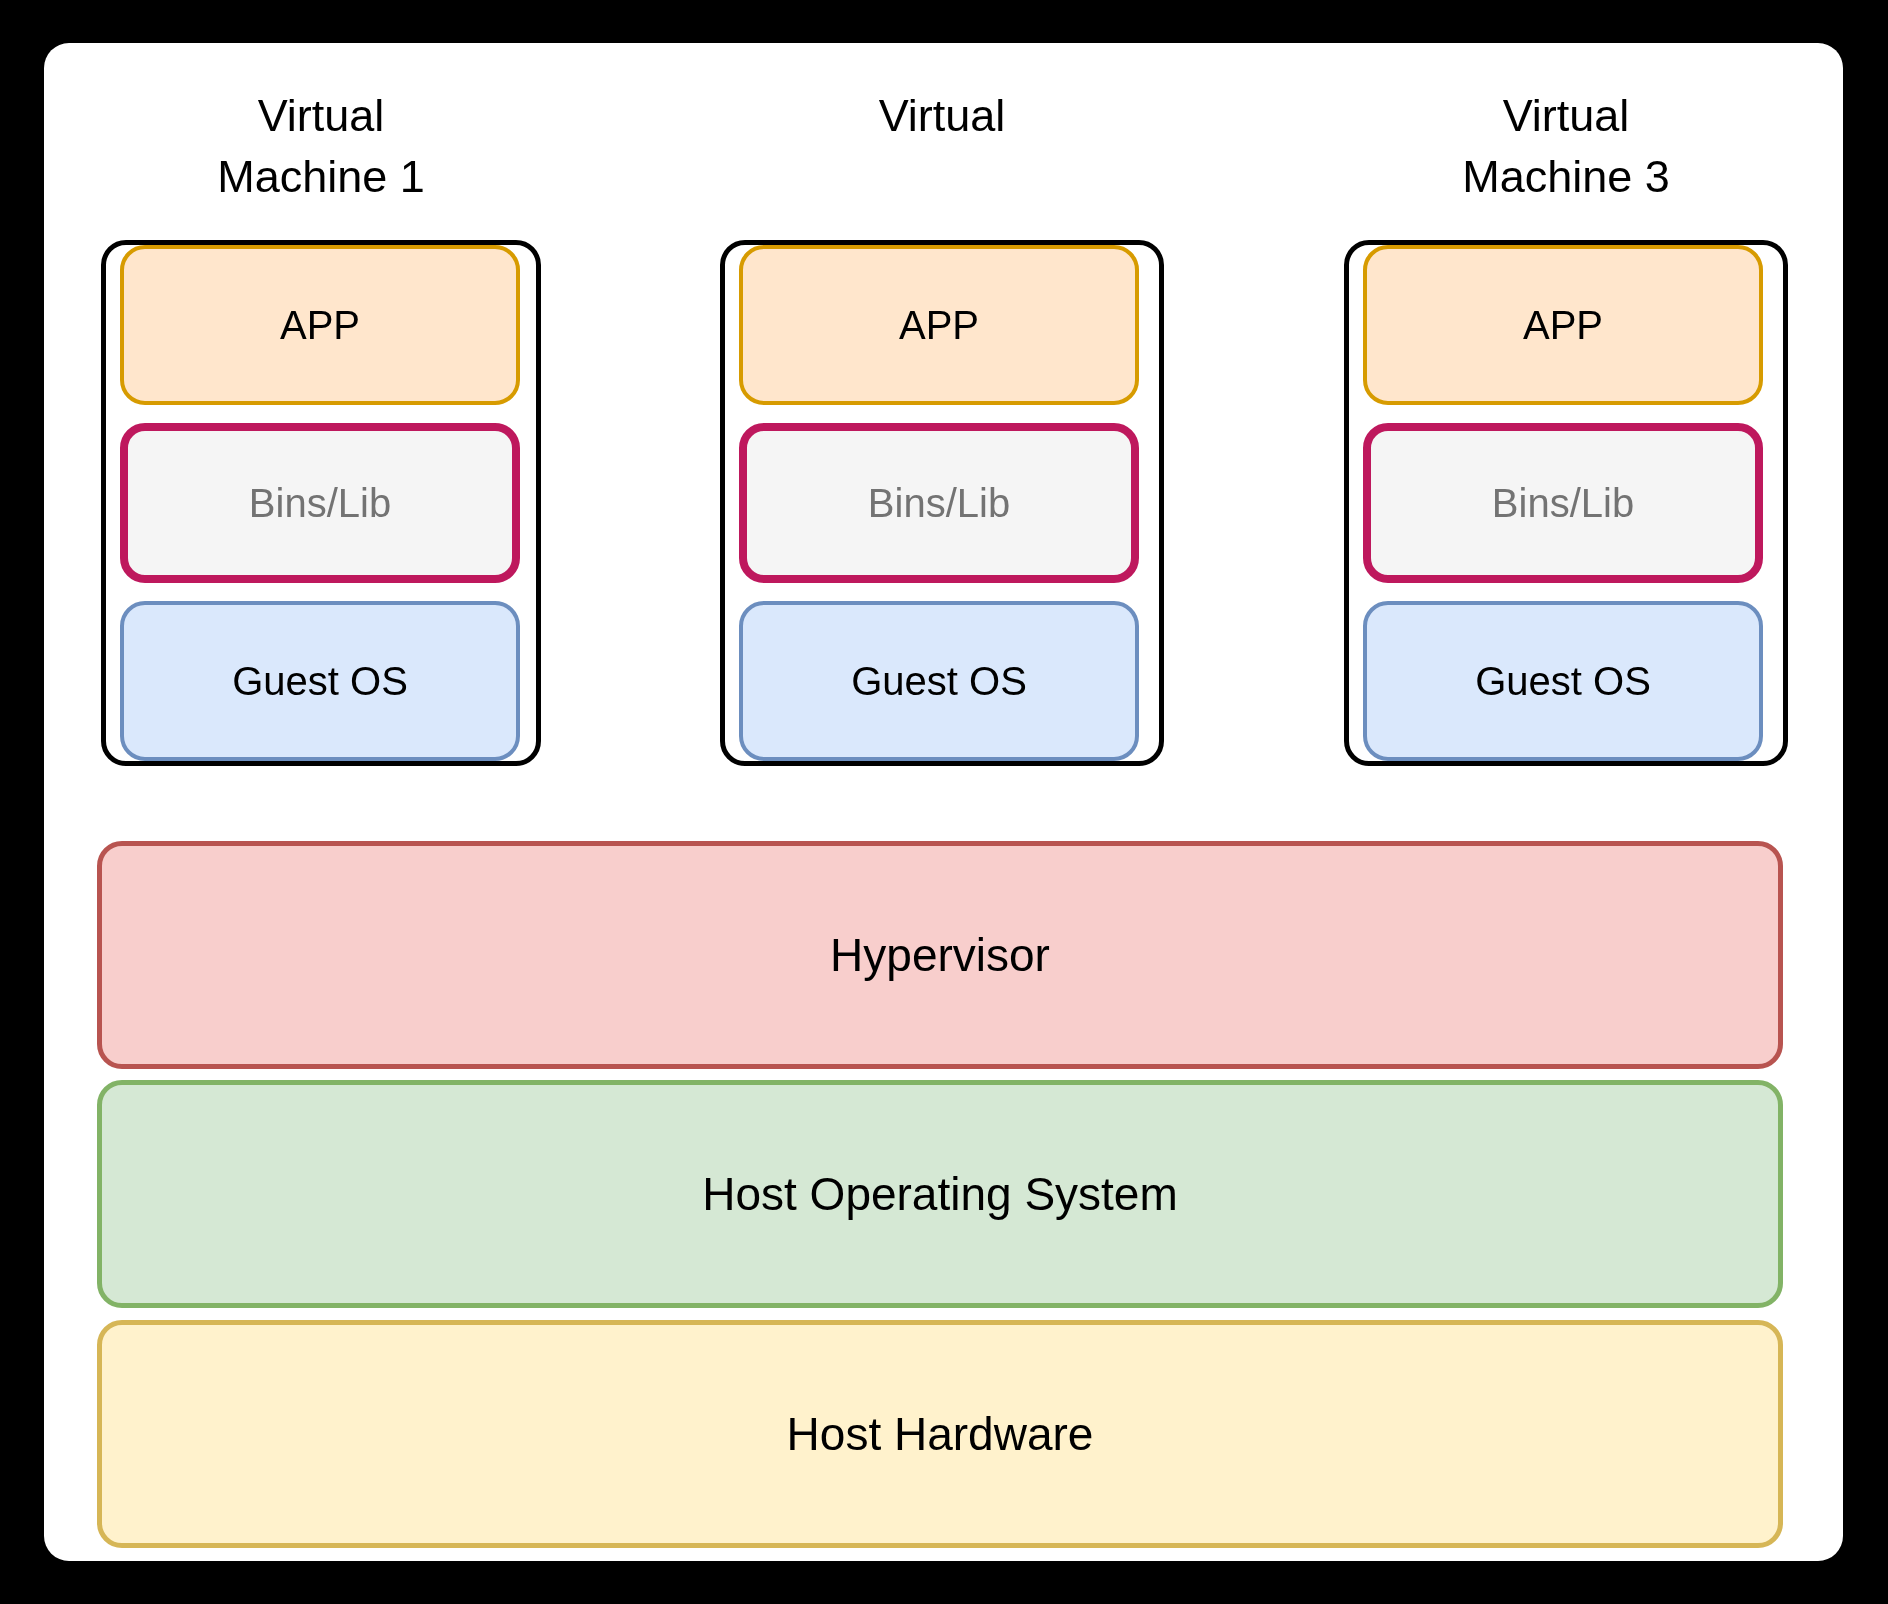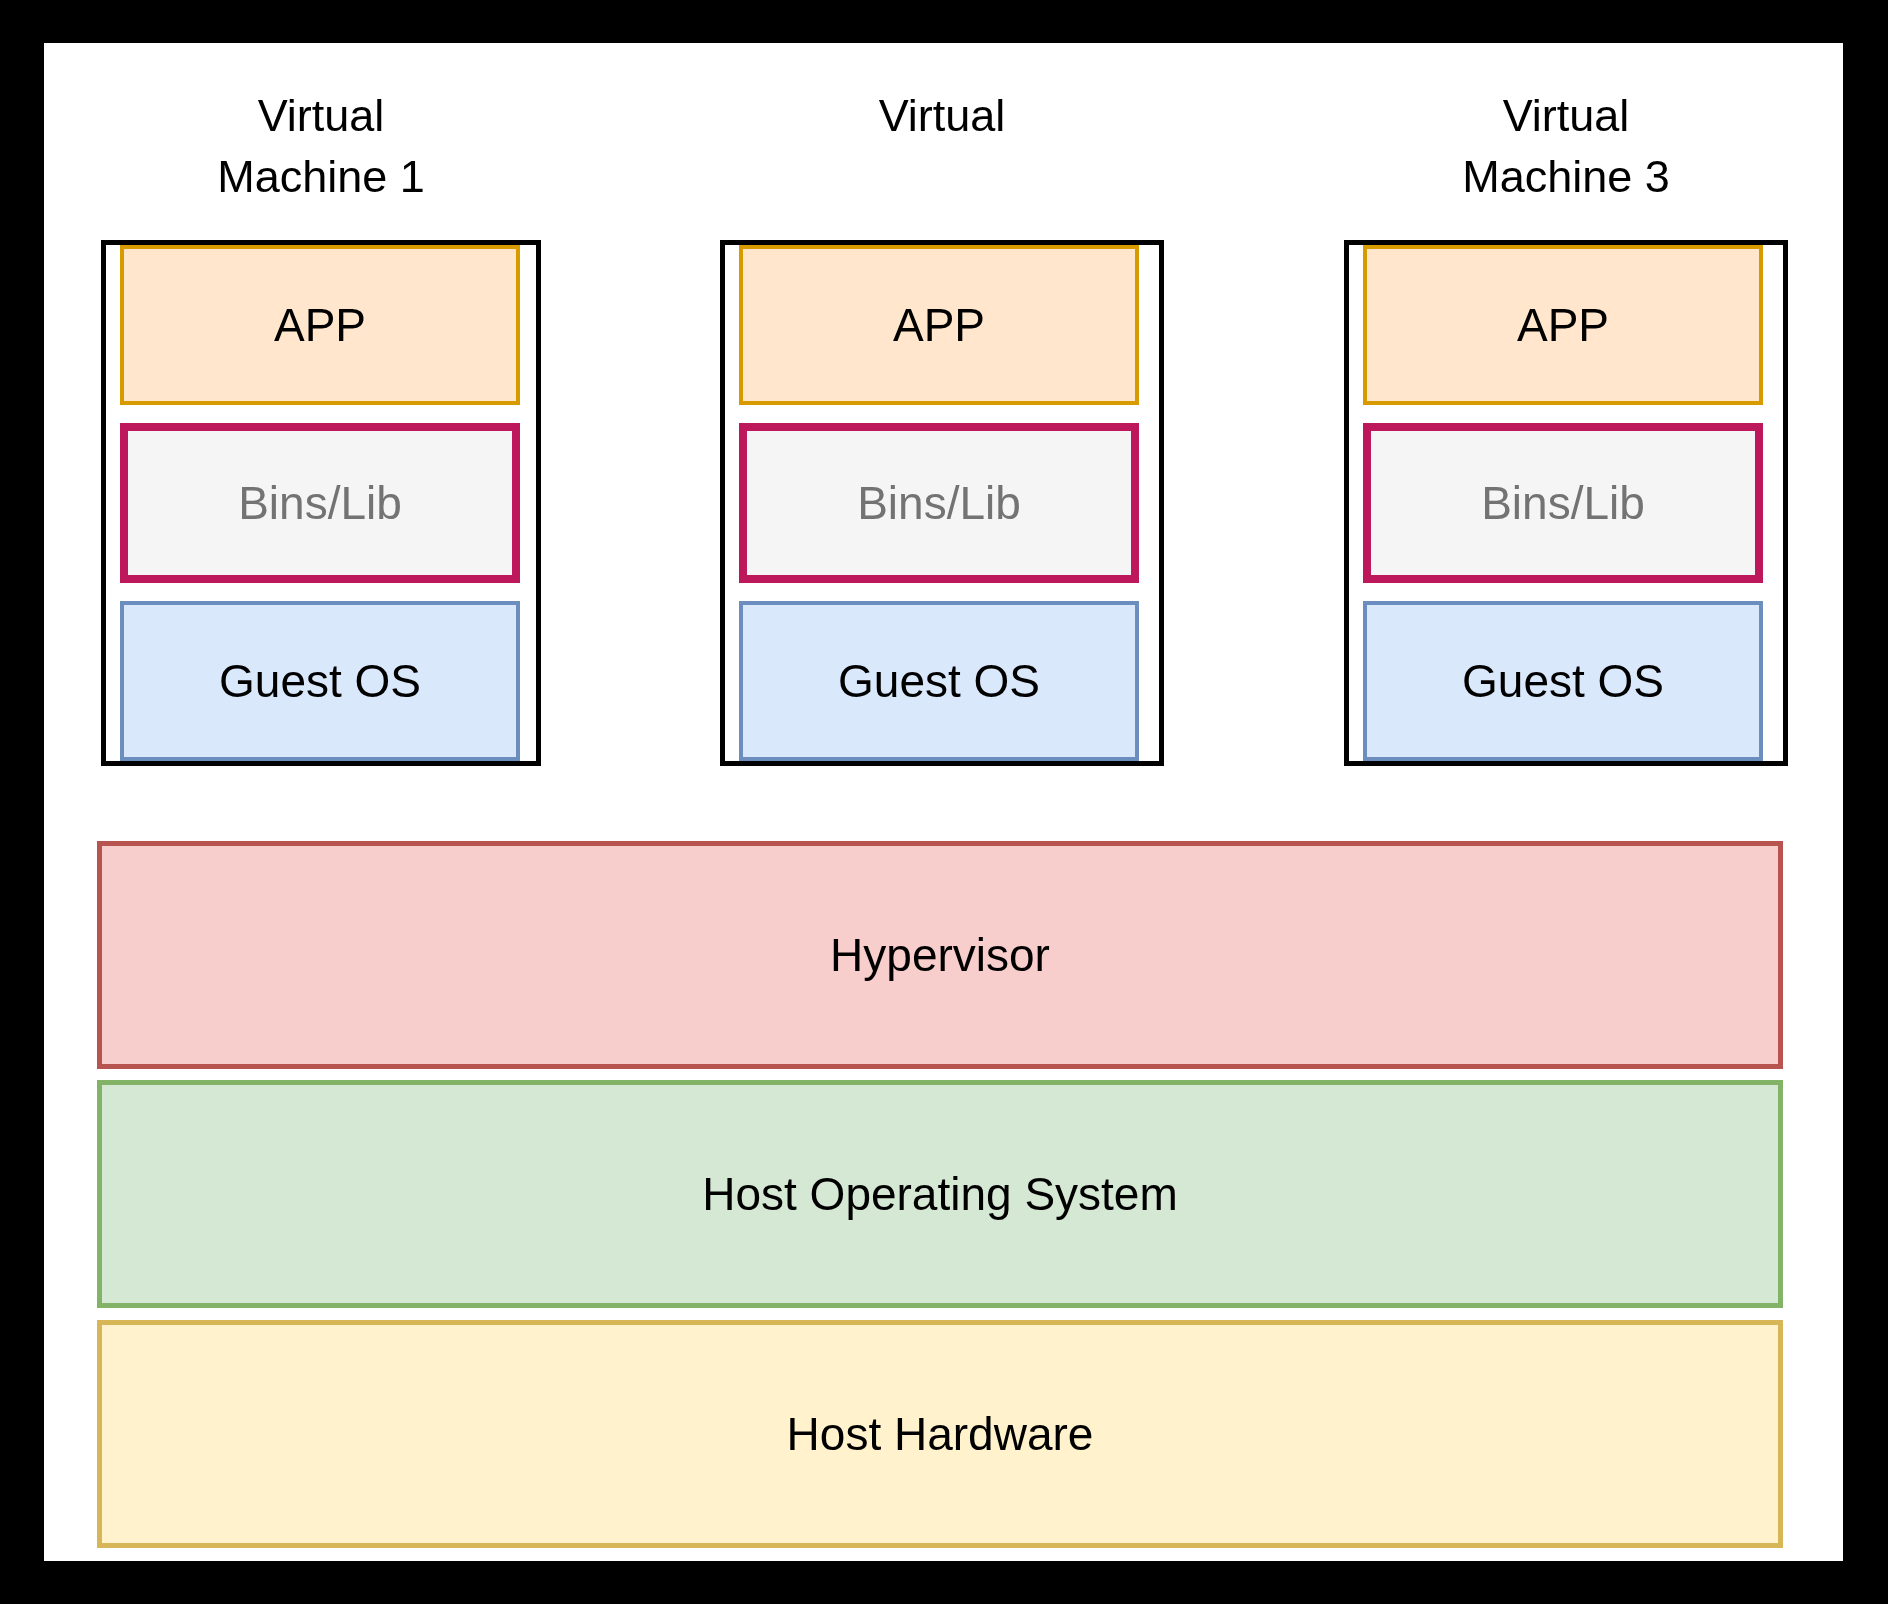--- a/index.html
+++ b/index.html
@@ -1,15 +1,15 @@
 <!DOCTYPE html>
 <html><head>
 <meta charset="utf-8">
 <style>
-  * { margin: 0; padding: 0; box-sizing: border-box; }
+  * { margin: 0; padding: 0; box-sizing: border-box; border-radius: 25px; }
   html, body { background: #000; }
   body { font-family: "Liberation Sans", "DejaVu Sans", sans-serif; }
 
   .canvas {
     position: relative;
     width: 1888px;
     height: 1604px;
     background: #000000;
     overflow: hidden;
   }
@@ -38,21 +38,21 @@
     background: #ffffff;
   }
   .vm-box {
     position: absolute;
     left: 14px;
     width: 400px;
     height: 160px;
     display: flex;
     align-items: center;
     justify-content: center;
-    font-size: 46px;
+    font-size: 40px;
     color: #000000;
   }
   .vm-box.app   { top: 0px;   background: #ffe6cc; border: 4px solid #d79b00; }
   .vm-box.bins  { top: 178px; background: #f5f5f5; border: 8px solid #be185d; color: #737373; }
   .vm-box.guest { top: 356px; background: #dae8fc; border: 4px solid #6c8ebf; }
 
   .vm-frame.vm1 { left: 57px;   width: 440px; }
   .vm-frame.vm2 { left: 676px;  width: 444px; }
   .vm-frame.vm3 { left: 1300px; width: 444px; }
   .vm-title.vm1 { left: 57px;   width: 440px; }

